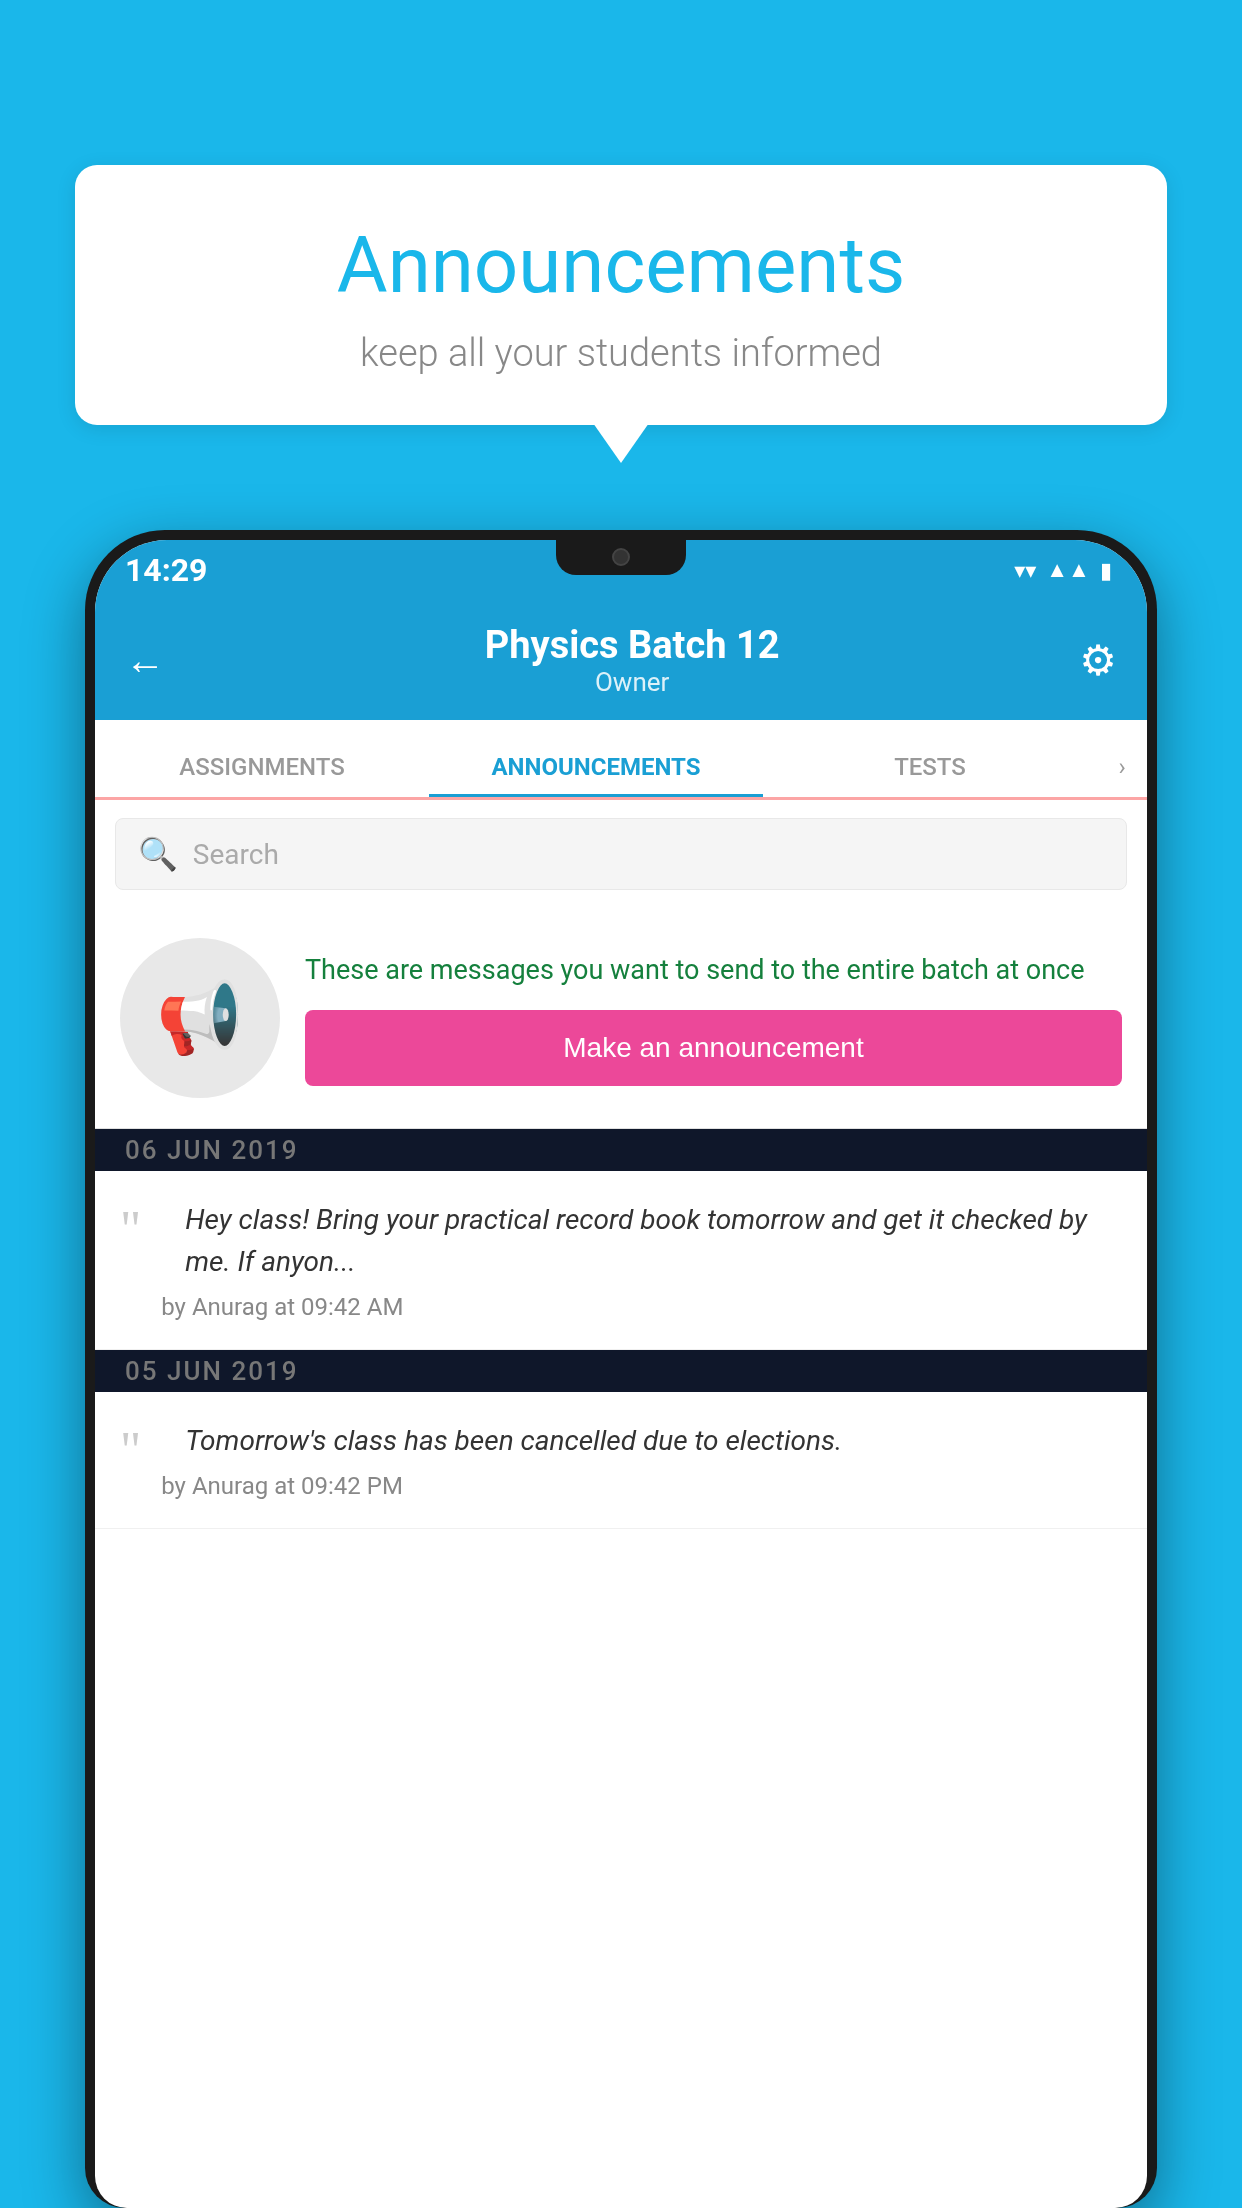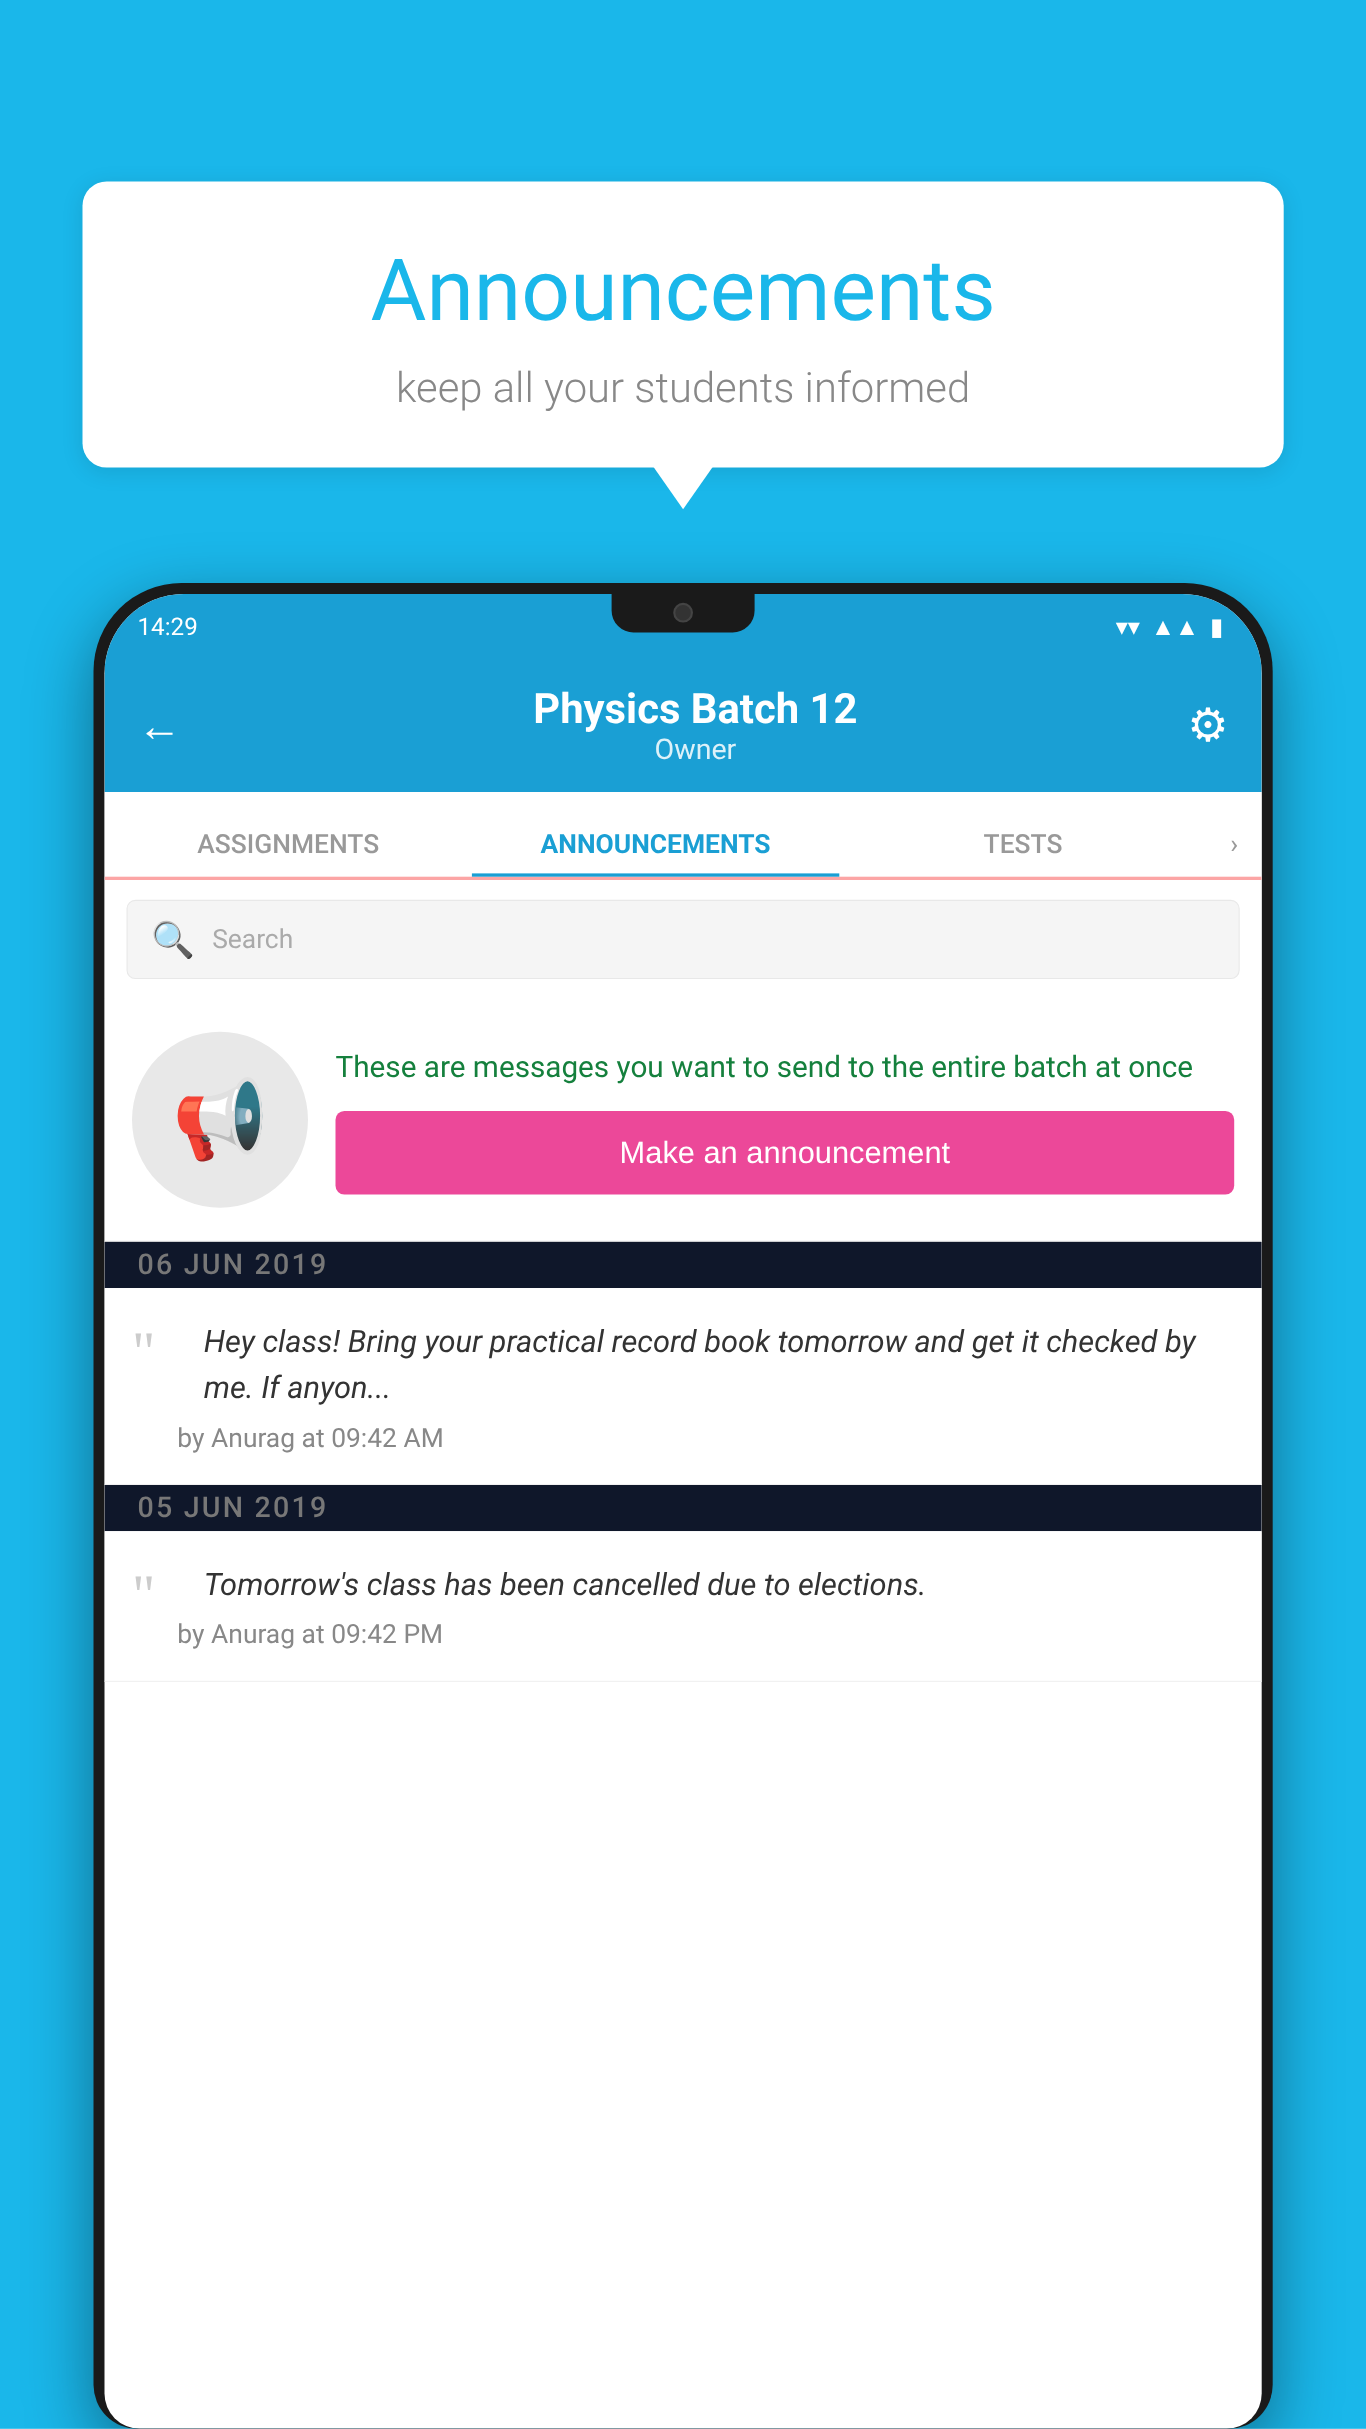--- a/index.html
+++ b/index.html
@@ -117,22 +117,22 @@
       display: flex;
       align-items: center;
       justify-content: space-between;
       padding: 0 35px 0 30px;
       position: relative;
       z-index: 10;
     }
 
     .status-time {
       color: white;
-      font-size: 22px;
-      font-weight: 400;
+      font-size: 32px;
+      font-weight: 700;
     }
 
     .status-icons {
       display: flex;
       align-items: center;
       gap: 10px;
     }
 
     .wifi-icon, .signal-icon, .battery-icon {
       color: white;
@@ -239,21 +239,21 @@
       border: 1px solid #e8e8e8;
     }
 
     .search-icon-svg {
       color: #999;
       font-size: 32px;
     }
 
     .search-placeholder {
       color: #aaa;
-      font-size: 24px;
+      font-size: 28px;
     }
 
     
     .announcement-promo {
       background: white;
       padding: 30px 25px;
       display: flex;
       align-items: center;
       gap: 25px;
       border-bottom: 1px solid #e0e0e0;

